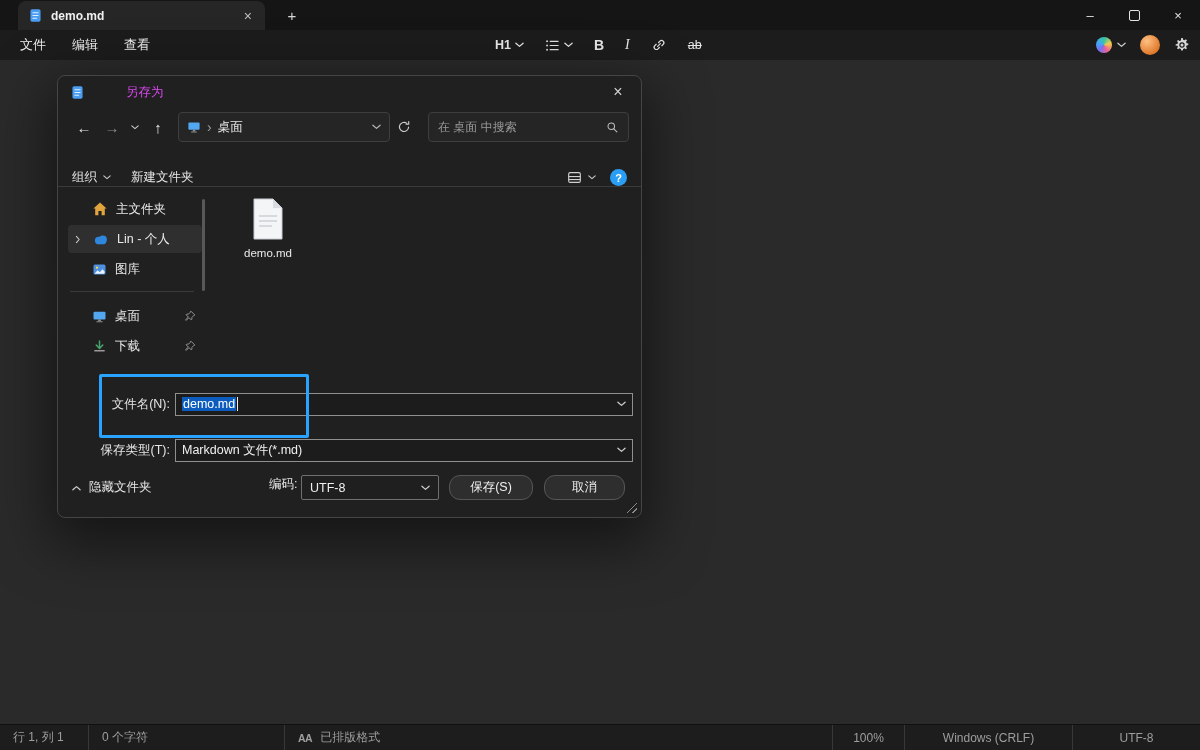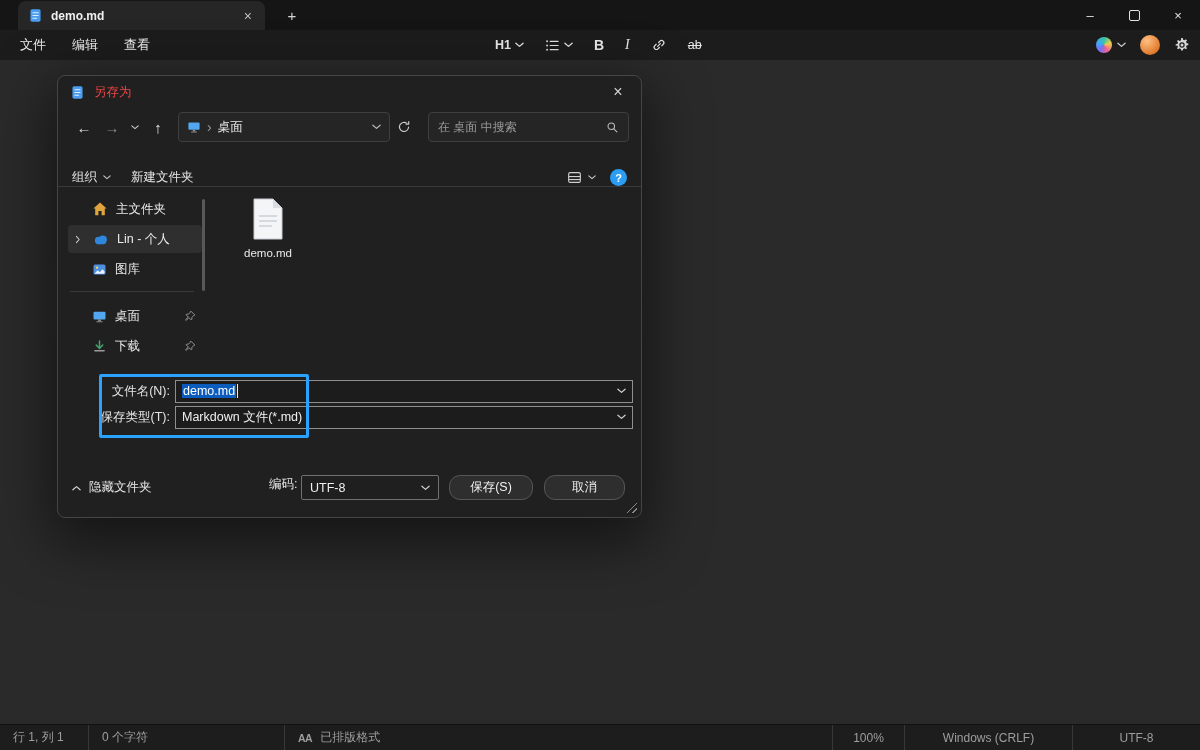--- a/index.html
+++ b/index.html
@@ -35,21 +35,21 @@
   .chev{color:inherit;display:block;}
   
   .editor{position:absolute;left:0;top:60px;width:100%;height:664px;background:#2a2a2a;}
   .halo{position:absolute;left:-35px;top:0;width:770px;height:600px;pointer-events:none;
         background:radial-gradient(ellipse 55% 50% at 50% 50%,rgba(255,255,255,0.09),rgba(255,255,255,0.03) 55%,rgba(255,255,255,0) 72%);}
   
   .dialog{position:absolute;left:57px;top:75px;width:585px;height:443px;background:#202020;
           border:1px solid #454545;border-radius:8px;box-sizing:border-box;color:#e8e8e8;font-size:12.5px;
           box-shadow:0 18px 55px 8px rgba(0,0,0,0.5);}
   .dlg-title{height:32px;display:flex;align-items:center;gap:9px;padding:0 12px;}
-  .dlg-title-text{font-size:12.5px;color:#ef4444;}
+  .dlg-title-text{font-size:12.5px;color:#d946ef;margin-left:32px;}
   .dlg-close{margin-left:auto;font-size:16px;color:#d2d2d2;width:22px;text-align:center;}
   .dlg-nav{margin:2px 12px 0 12px;height:34px;display:flex;align-items:center;}
   .nav-btn{width:28px;height:28px;display:flex;align-items:center;justify-content:center;color:#e0e0e0;
            font-size:15px;border-radius:4px;flex:none;}
   .nav-btn.small{width:18px;}
   .nav-btn.dim{color:#8b8b8b;}
   .breadcrumb{margin-left:6px;width:212px;height:30px;border:1px solid #3e3e3e;background:#252525;border-radius:4px;
               display:flex;align-items:center;gap:6px;padding:0 8px;box-sizing:border-box;flex:none;}
   .bc-sep{color:#9a9a9a;font-size:14px;line-height:14px;}
   .bc-chev{margin-left:auto;color:#b5b5b5;display:flex;}
@@ -66,22 +66,22 @@
   .side-item{height:28px;display:flex;align-items:center;gap:8px;padding:0 6px 0 4px;border-radius:4px;
              color:#eaeaea;margin-bottom:2px;}
   .side-item.selected{background:#2f2f2f;}
   .spacer{width:12px;flex:none;}
   .expander{width:12px;flex:none;display:flex;justify-content:center;color:#c9c9c9;}
   .pin{margin-left:auto;display:flex;}
   .side-sep{height:1px;background:#3a3a3a;margin:8px 8px 10px 2px;}
   .side-scroll{position:absolute;right:1px;top:12px;width:3px;height:92px;background:#585858;border-radius:2px;}
   .filearea{flex:1;padding:10px 0 0 26px;}
   .file-item{width:72px;display:flex;flex-direction:column;align-items:center;gap:6px;font-size:11.5px;color:#eaeaea;}
-  .field-row{position:absolute;left:0;right:8px;height:24px;display:flex;align-items:center;}
-  .row-fn{top:303px;} .row-st{top:329px;}
+  .field-row{position:absolute;left:0;right:8px;height:24px;display:flex;align-items:center;margin-top:13px;}
+  .row-fn{top:303px;} .row-st{top:349px;}
   .field-row label{width:112px;flex:none;text-align:right;padding-right:5px;color:#e4e4e4;}
   .combo{flex:1;height:23px;background:#1c1c1c;border:1px solid #8f8f8f;display:flex;align-items:center;
          padding:0 6px;box-sizing:border-box;color:#f0f0f0;position:relative;}
   .sel{background:#0b5cbd;color:#fff;padding:0 1px;}
   .caret{width:1px;height:14px;background:#ececec;margin-left:1px;}
   .combo-chev{position:absolute;right:6px;color:#cfcfcf;display:flex;}
   .annotation{position:absolute;left:41px;top:298px;width:204px;height:58px;border:3px solid #2aa2ff;
               border-radius:2px;pointer-events:none;z-index:5;}
   .hide-folders{position:absolute;left:14px;bottom:21px;display:flex;align-items:center;gap:8px;color:#e6e6e6;}
   .enc-label{position:absolute;left:211px;bottom:24px;color:#e6e6e6;}

